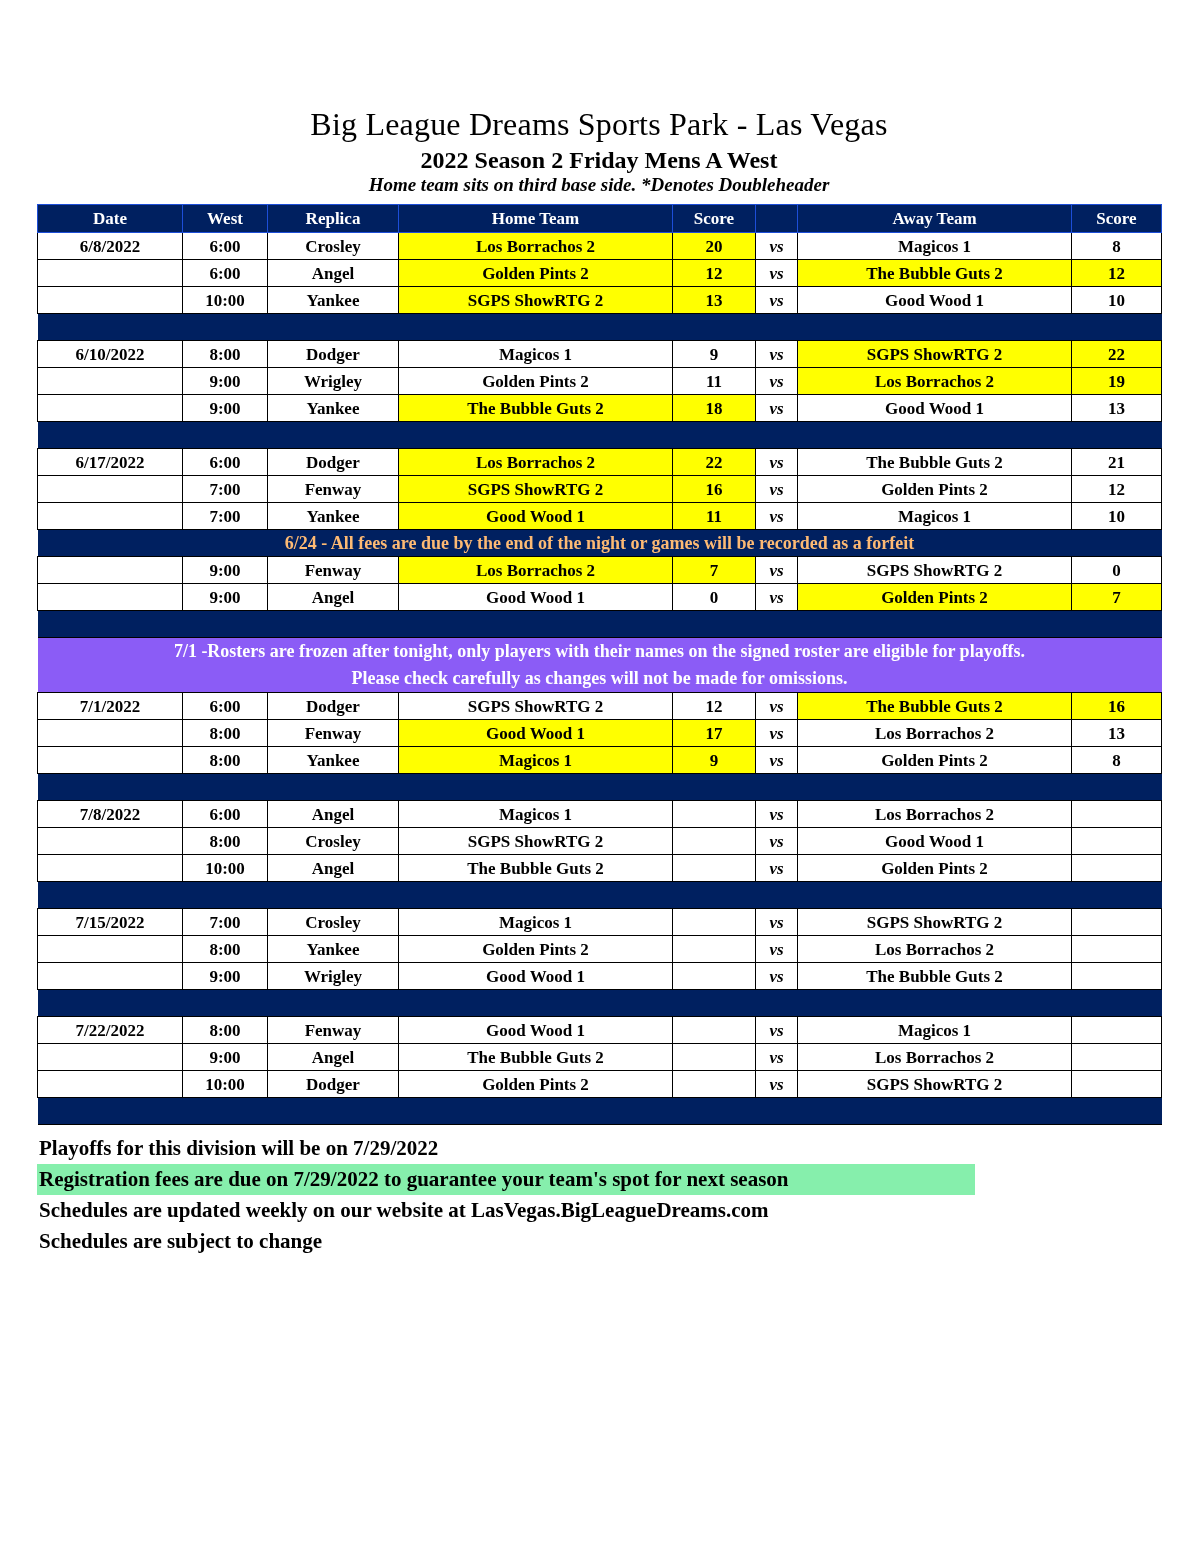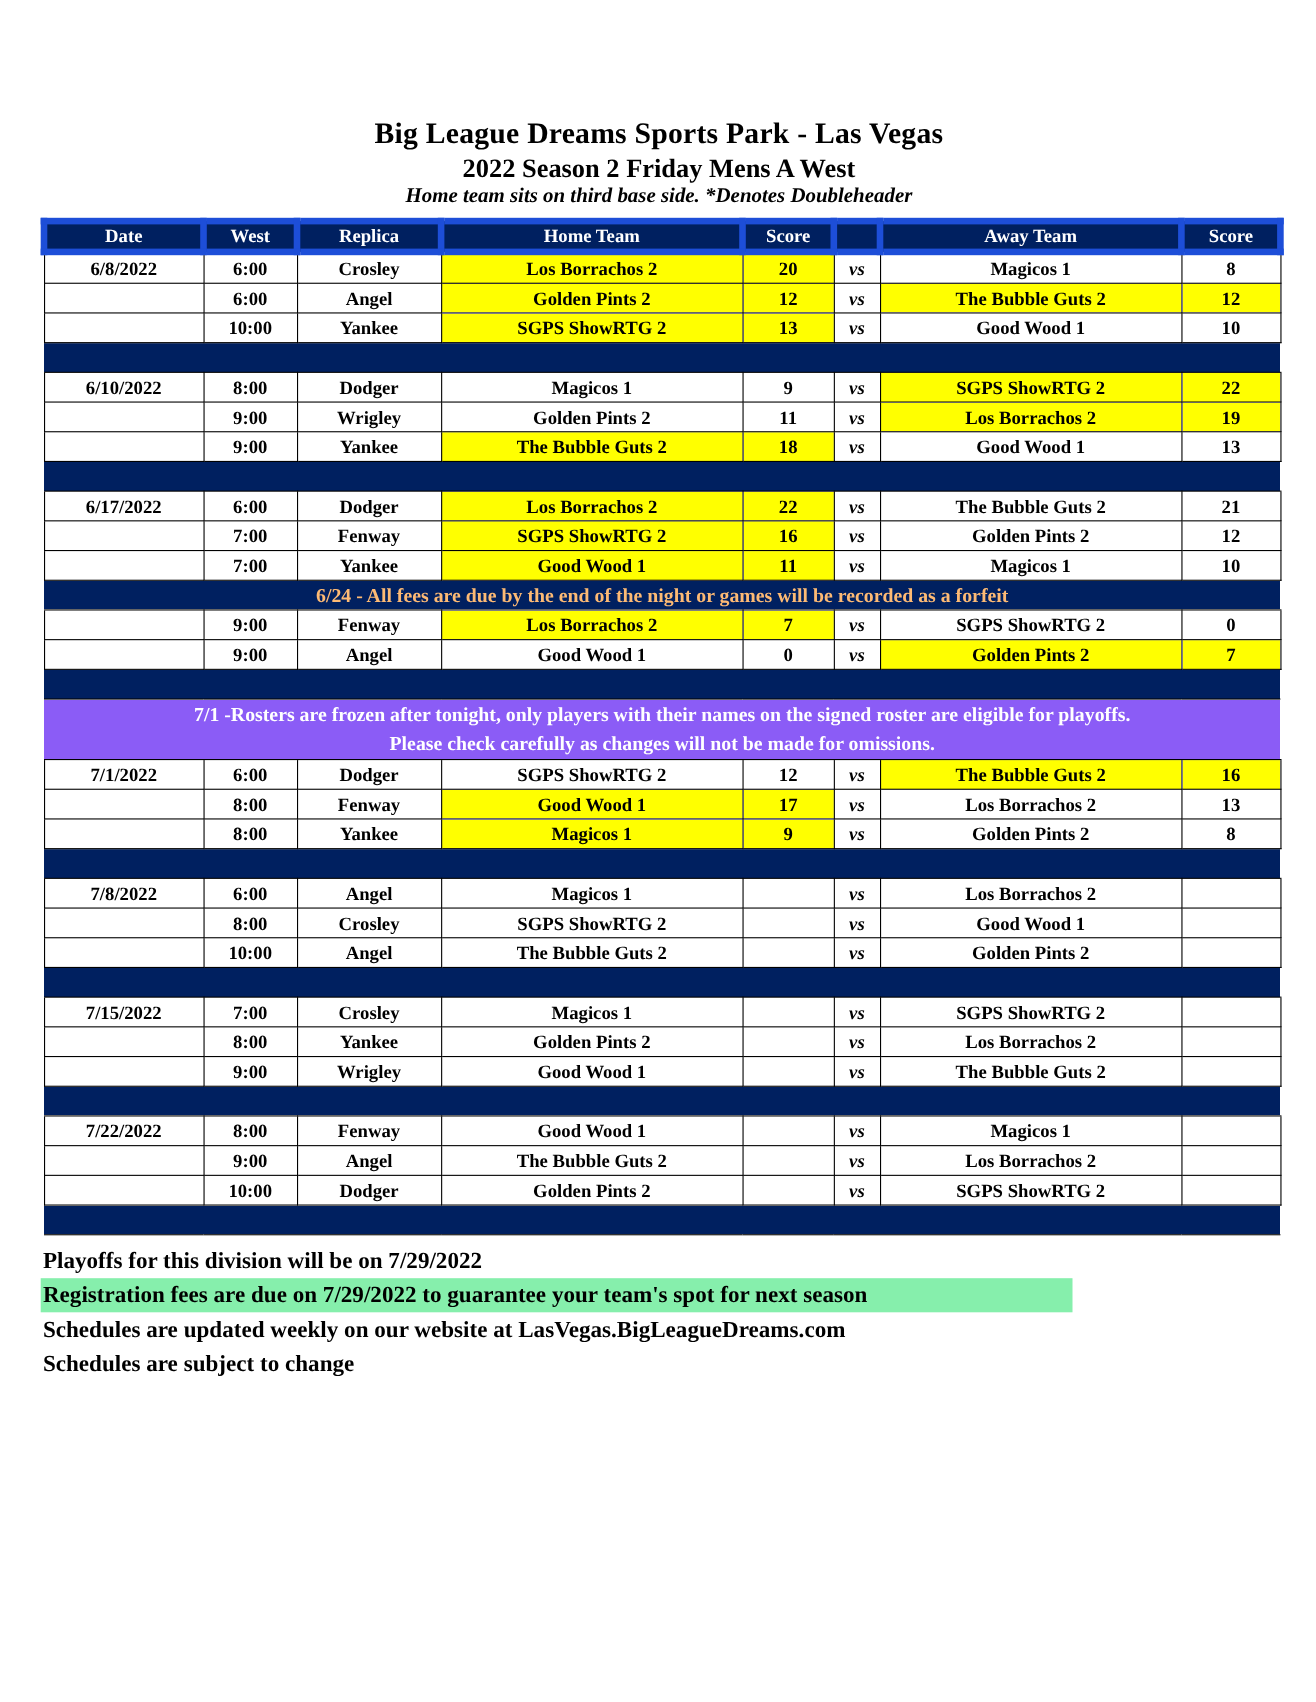--- a/index.html
+++ b/index.html
@@ -7,22 +7,22 @@
     width: 1196px;
     background: #ffffff;
     font-family: "Liberation Serif", serif;
     color: #000000;
   }
   body { height: 1547px; overflow: hidden; }
   .page { padding: 106px 35px 0 37px; }
 
   .title {
     text-align: center;
-    font-size: 27px;
-    font-weight: bold;
+    font-size: 32px;
+    font-weight: normal;
     letter-spacing: 0.2px;
   }
   .subtitle {
     text-align: center;
     font-size: 24px;
     font-weight: bold;
     margin-top: 4px;
   }
   .note {
     text-align: center;
@@ -36,21 +36,21 @@
     border-collapse: collapse;
     table-layout: fixed;
     width: 1124px;
   }
   table.sched th {
     background: #002060;
     color: #ffffff;
     font-size: 17px;
     font-weight: bold;
     height: 28px;
-    border: 6px solid #1d4ed8;
+    border: 1px solid #1d4ed8;
     text-align: center;
   }
   table.sched td {
     font-size: 17px;
     font-weight: bold;
     text-align: center;
     height: 27px;
     line-height: 25px;
     border: 1px solid #000000;
     padding: 0 2px;

